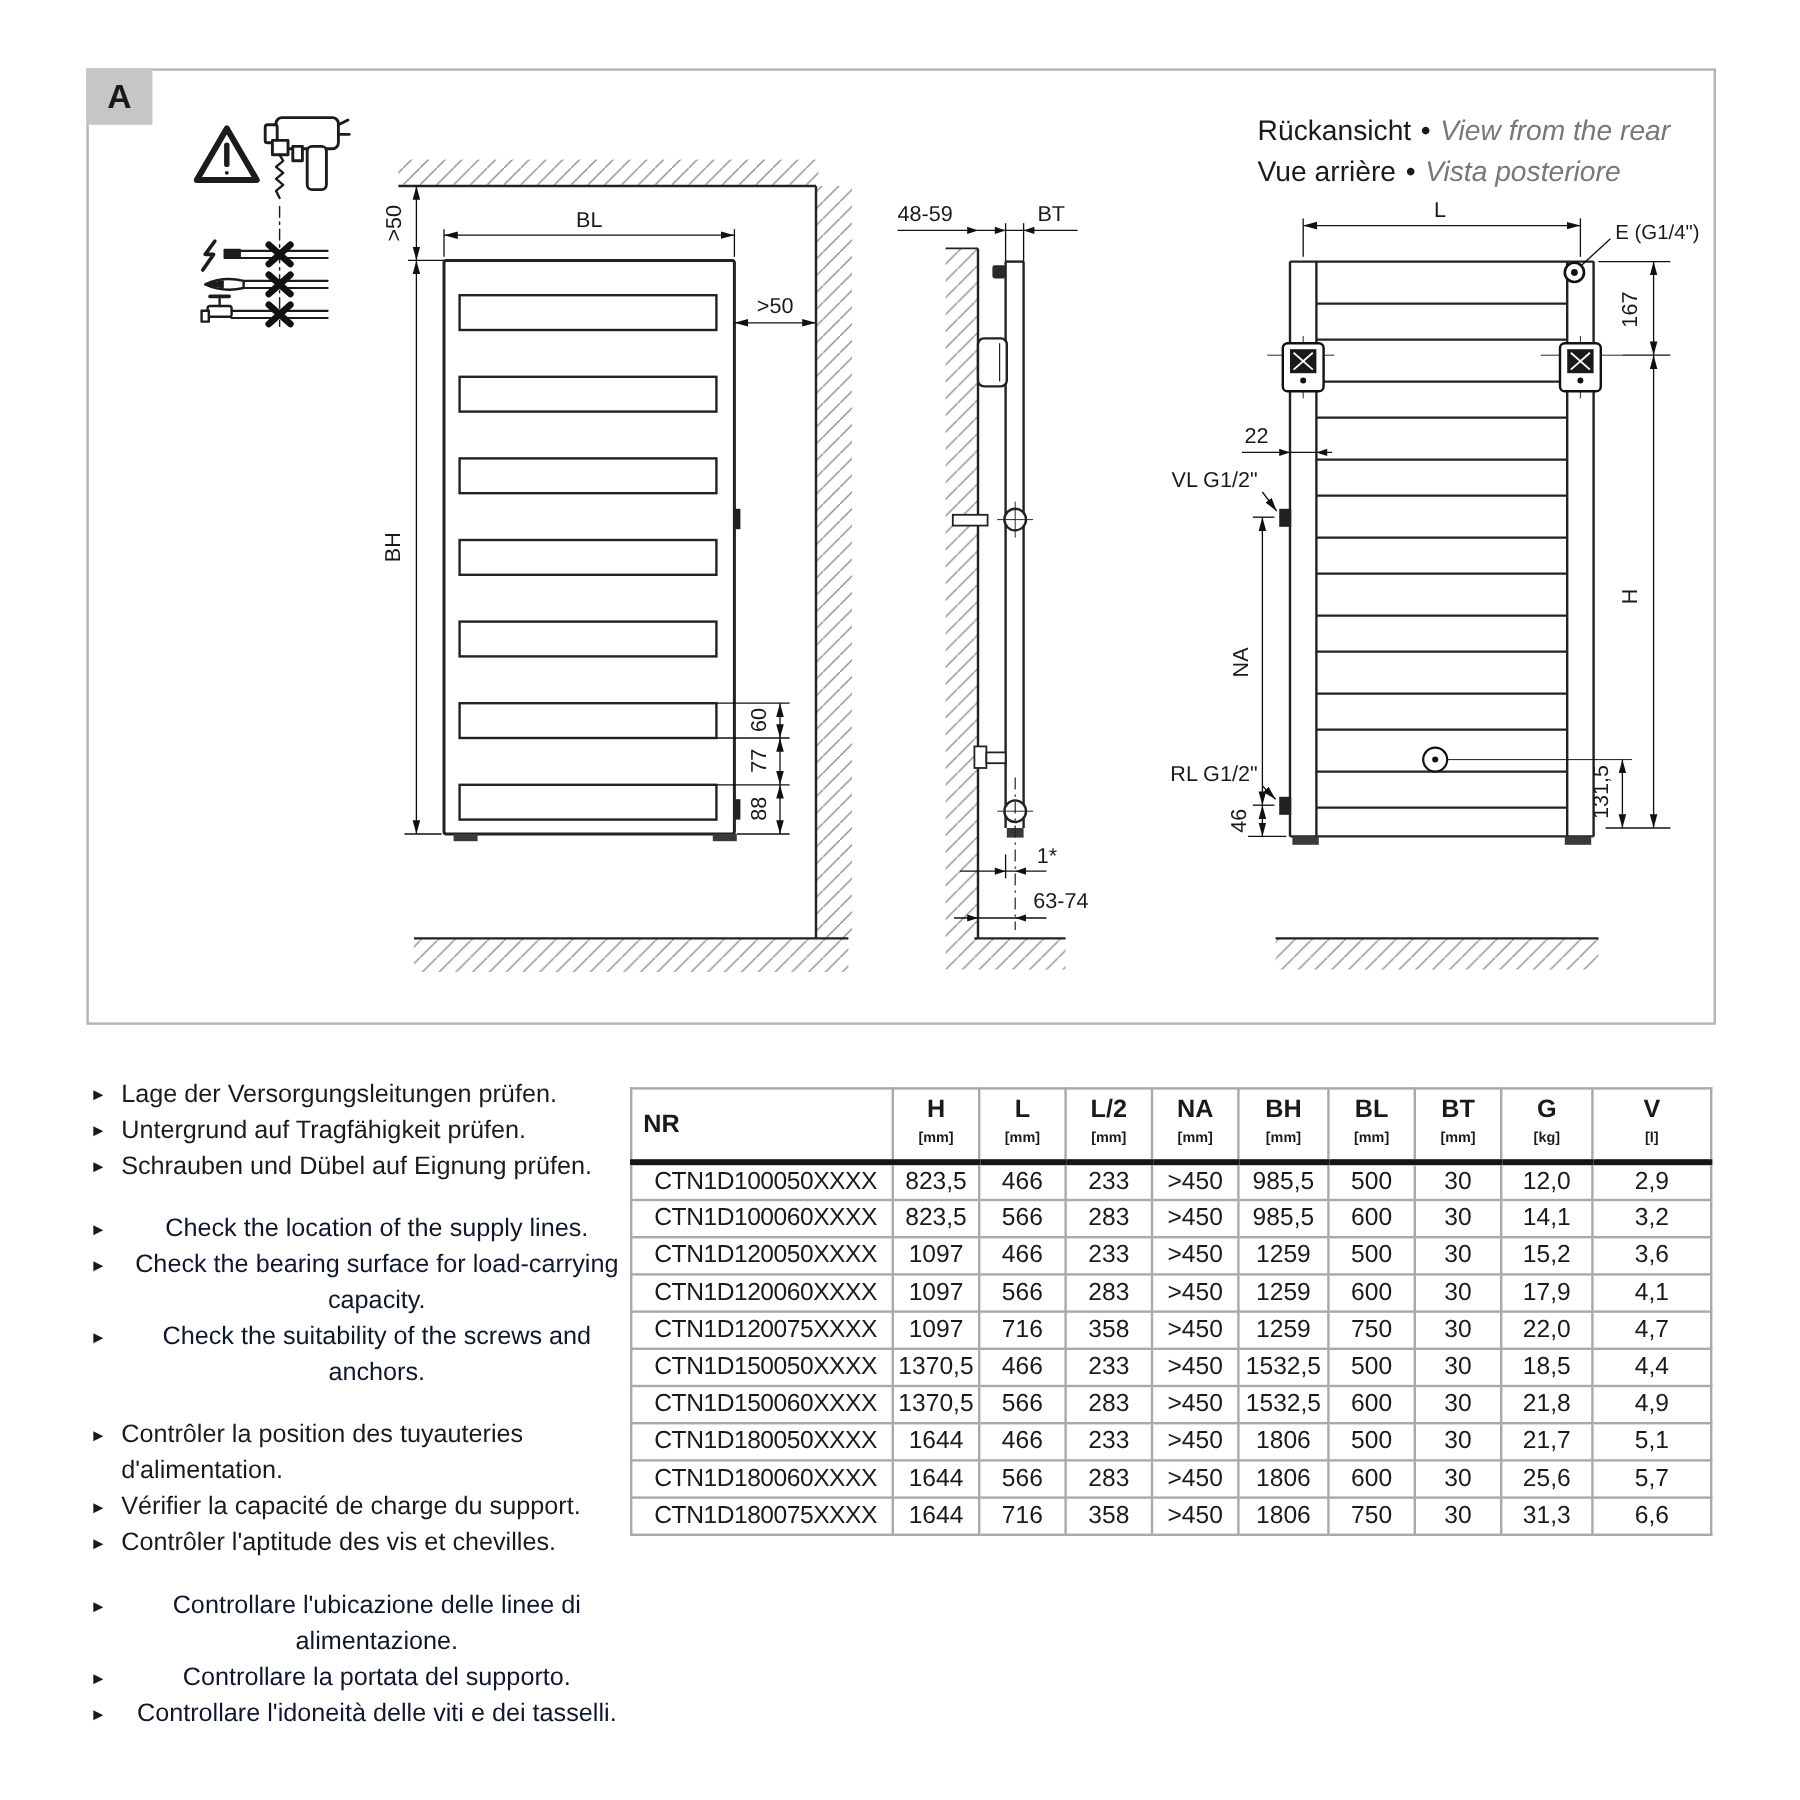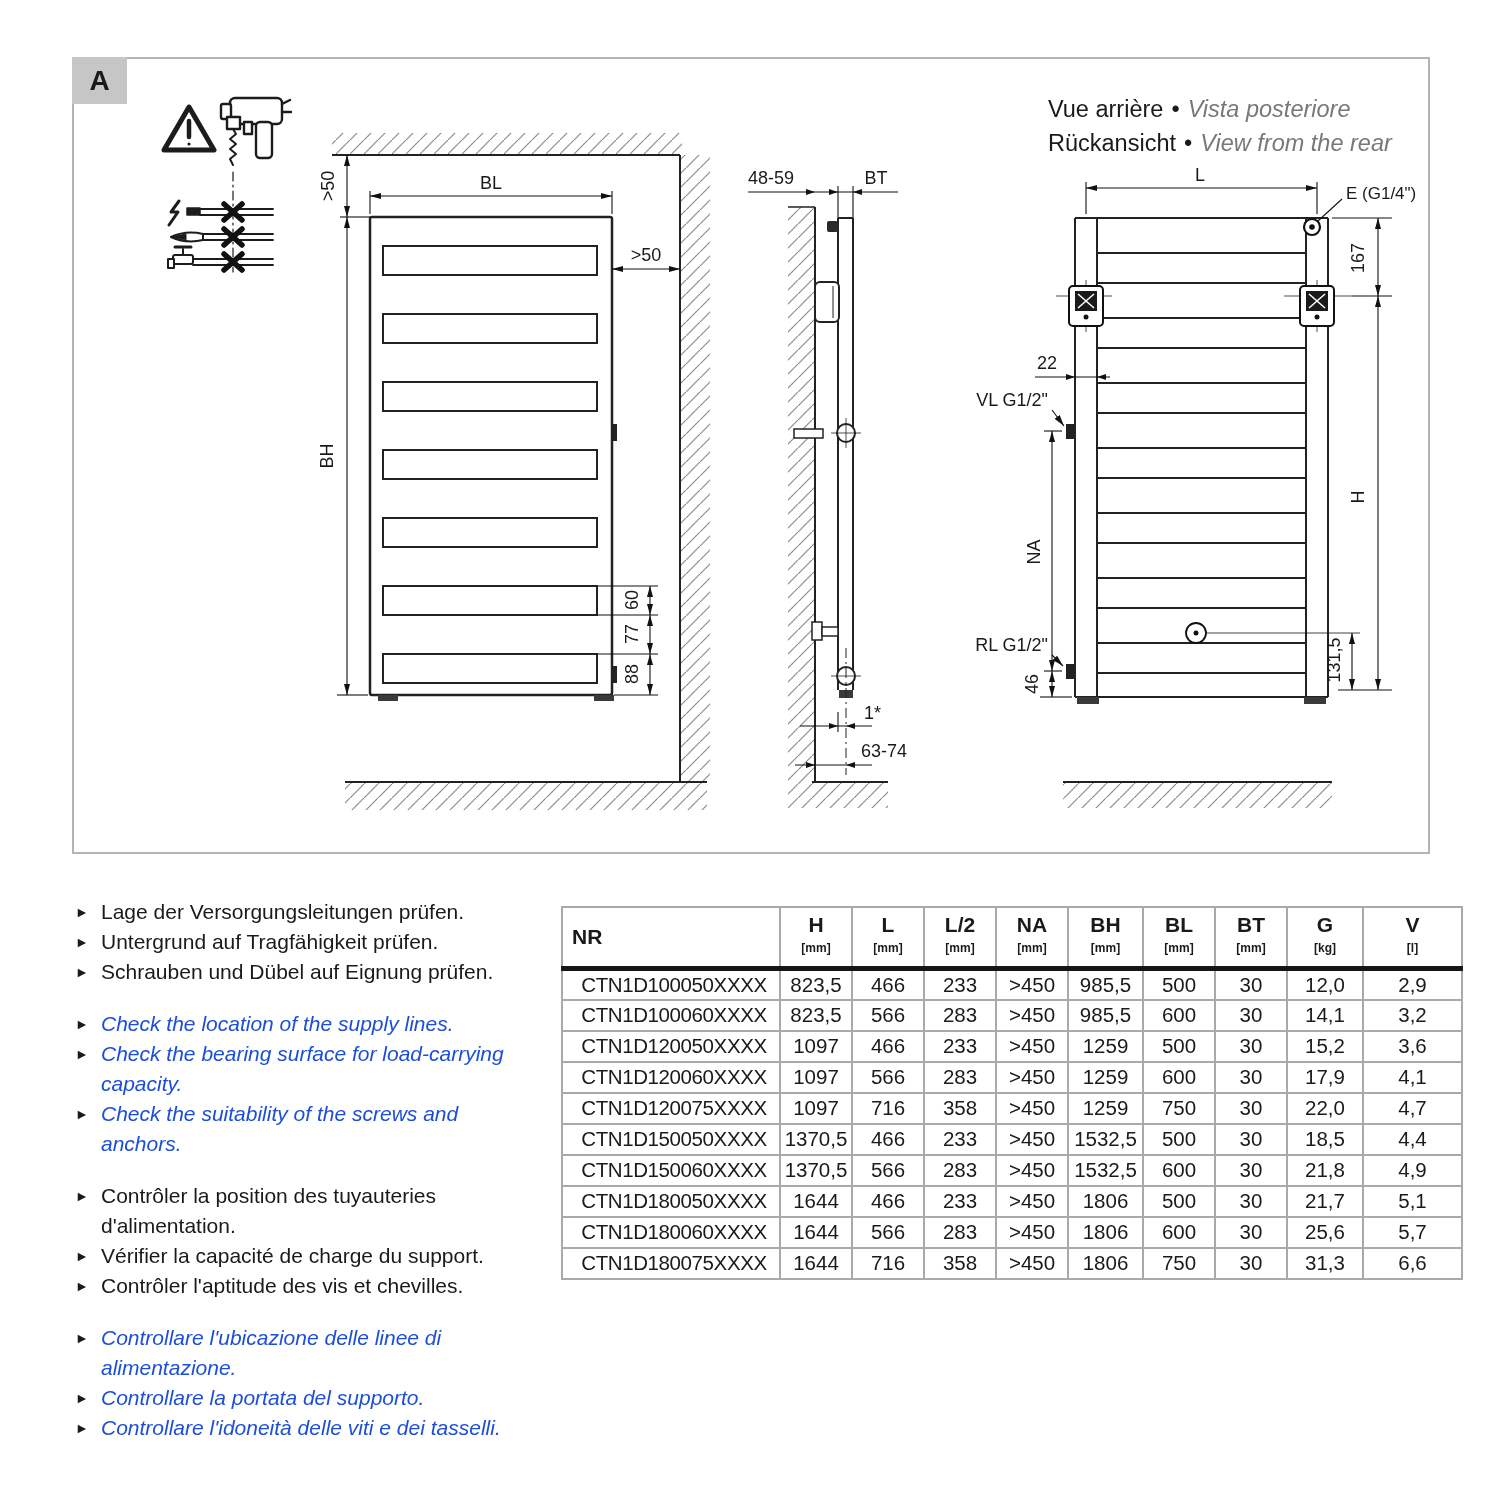--- a/index.html
+++ b/index.html
@@ -10,22 +10,22 @@
   .dim{font-size:18px;fill:#1a1a1a;}
   .dimS{font-size:17px;fill:#1a1a1a;}
   .rear-title{position:absolute;left:1048px;top:92px;font-size:23.5px;line-height:34px;white-space:nowrap;}
   .rt-gray{color:#787878;font-style:italic;}
   .rt-sep{margin:0 8px;}
   .instructions{position:absolute;left:75px;top:897px;width:452px;}
   .ins-group{margin-bottom:22px;}
   .ins-item{display:flex;font-size:21px;line-height:30px;}
   .ins-item .bullet{width:26px;flex:none;font-size:14px;line-height:30px;}
   .ins-item .txt{flex:1;}
-  .g-italic .txt{font-style:italic;color:#1d4ed8;}
-  table.spec{position:absolute;left:561px;top:906px;border-collapse:collapse;table-layout:fixed;width:900px;}
+  .g-italic .txt{color:#0f172a;text-align:center;}
+  table.spec{position:absolute;left:525px;top:906px;border-collapse:collapse;table-layout:fixed;width:900px;}
   .spec th,.spec td{border:2px solid #a9a9a9;box-sizing:border-box;}
   .spec thead th{border-bottom:5px solid #161616;font-weight:bold;font-size:21px;padding:4px 2px 6px 2px;text-align:center;line-height:25px;}
   .spec thead th.nrh{text-align:left;padding-left:9px;vertical-align:middle;}
   .spec thead .u{font-size:12px;line-height:23px;}
   .spec td{height:31px;text-align:center;font-size:20.5px;padding:0 2px;white-space:nowrap;}
   .spec td.nr{text-align:center;padding-left:8px;letter-spacing:-0.4px;}
 </style>
 </head>
 <body>
 
@@ -312,24 +312,24 @@
   <text class="dim" x="1040" y="552" text-anchor="middle" transform="rotate(-90 1040 552)">NA</text>
   <text class="dim" x="1038" y="684" text-anchor="middle" transform="rotate(-90 1038 684)">46</text>
 
   <rect x="1066" y="664" width="10" height="15" fill="#222"></rect>
   <line x1="1052" y1="655" x2="1063" y2="666" stroke="#111" stroke-width="1.1" marker-end="url(#aE)"></line>
   <text class="dim" x="1048" y="651" text-anchor="end">RL G1/2"</text>
 </svg>
 
 <div class="rear-title">
   <div>
-    <span>Vue arrière</span><span class="rt-sep">•</span><span class="rt-gray">Vista posteriore</span>
+    <span>Rückansicht</span><span class="rt-sep">•</span><span class="rt-gray">View from the rear</span>
   </div>
   <div>
-    <span>Rückansicht</span><span class="rt-sep">•</span><span class="rt-gray">View from the rear</span>
+    <span>Vue arrière</span><span class="rt-sep">•</span><span class="rt-gray">Vista posteriore</span>
   </div>
 </div>
 
 <div class="instructions">
     <div class="ins-group">
       <div class="ins-item">
         <span class="bullet">►</span>
         <span class="txt">Lage der Versorgungsleitungen prüfen.</span>
       </div>
       <div class="ins-item">

